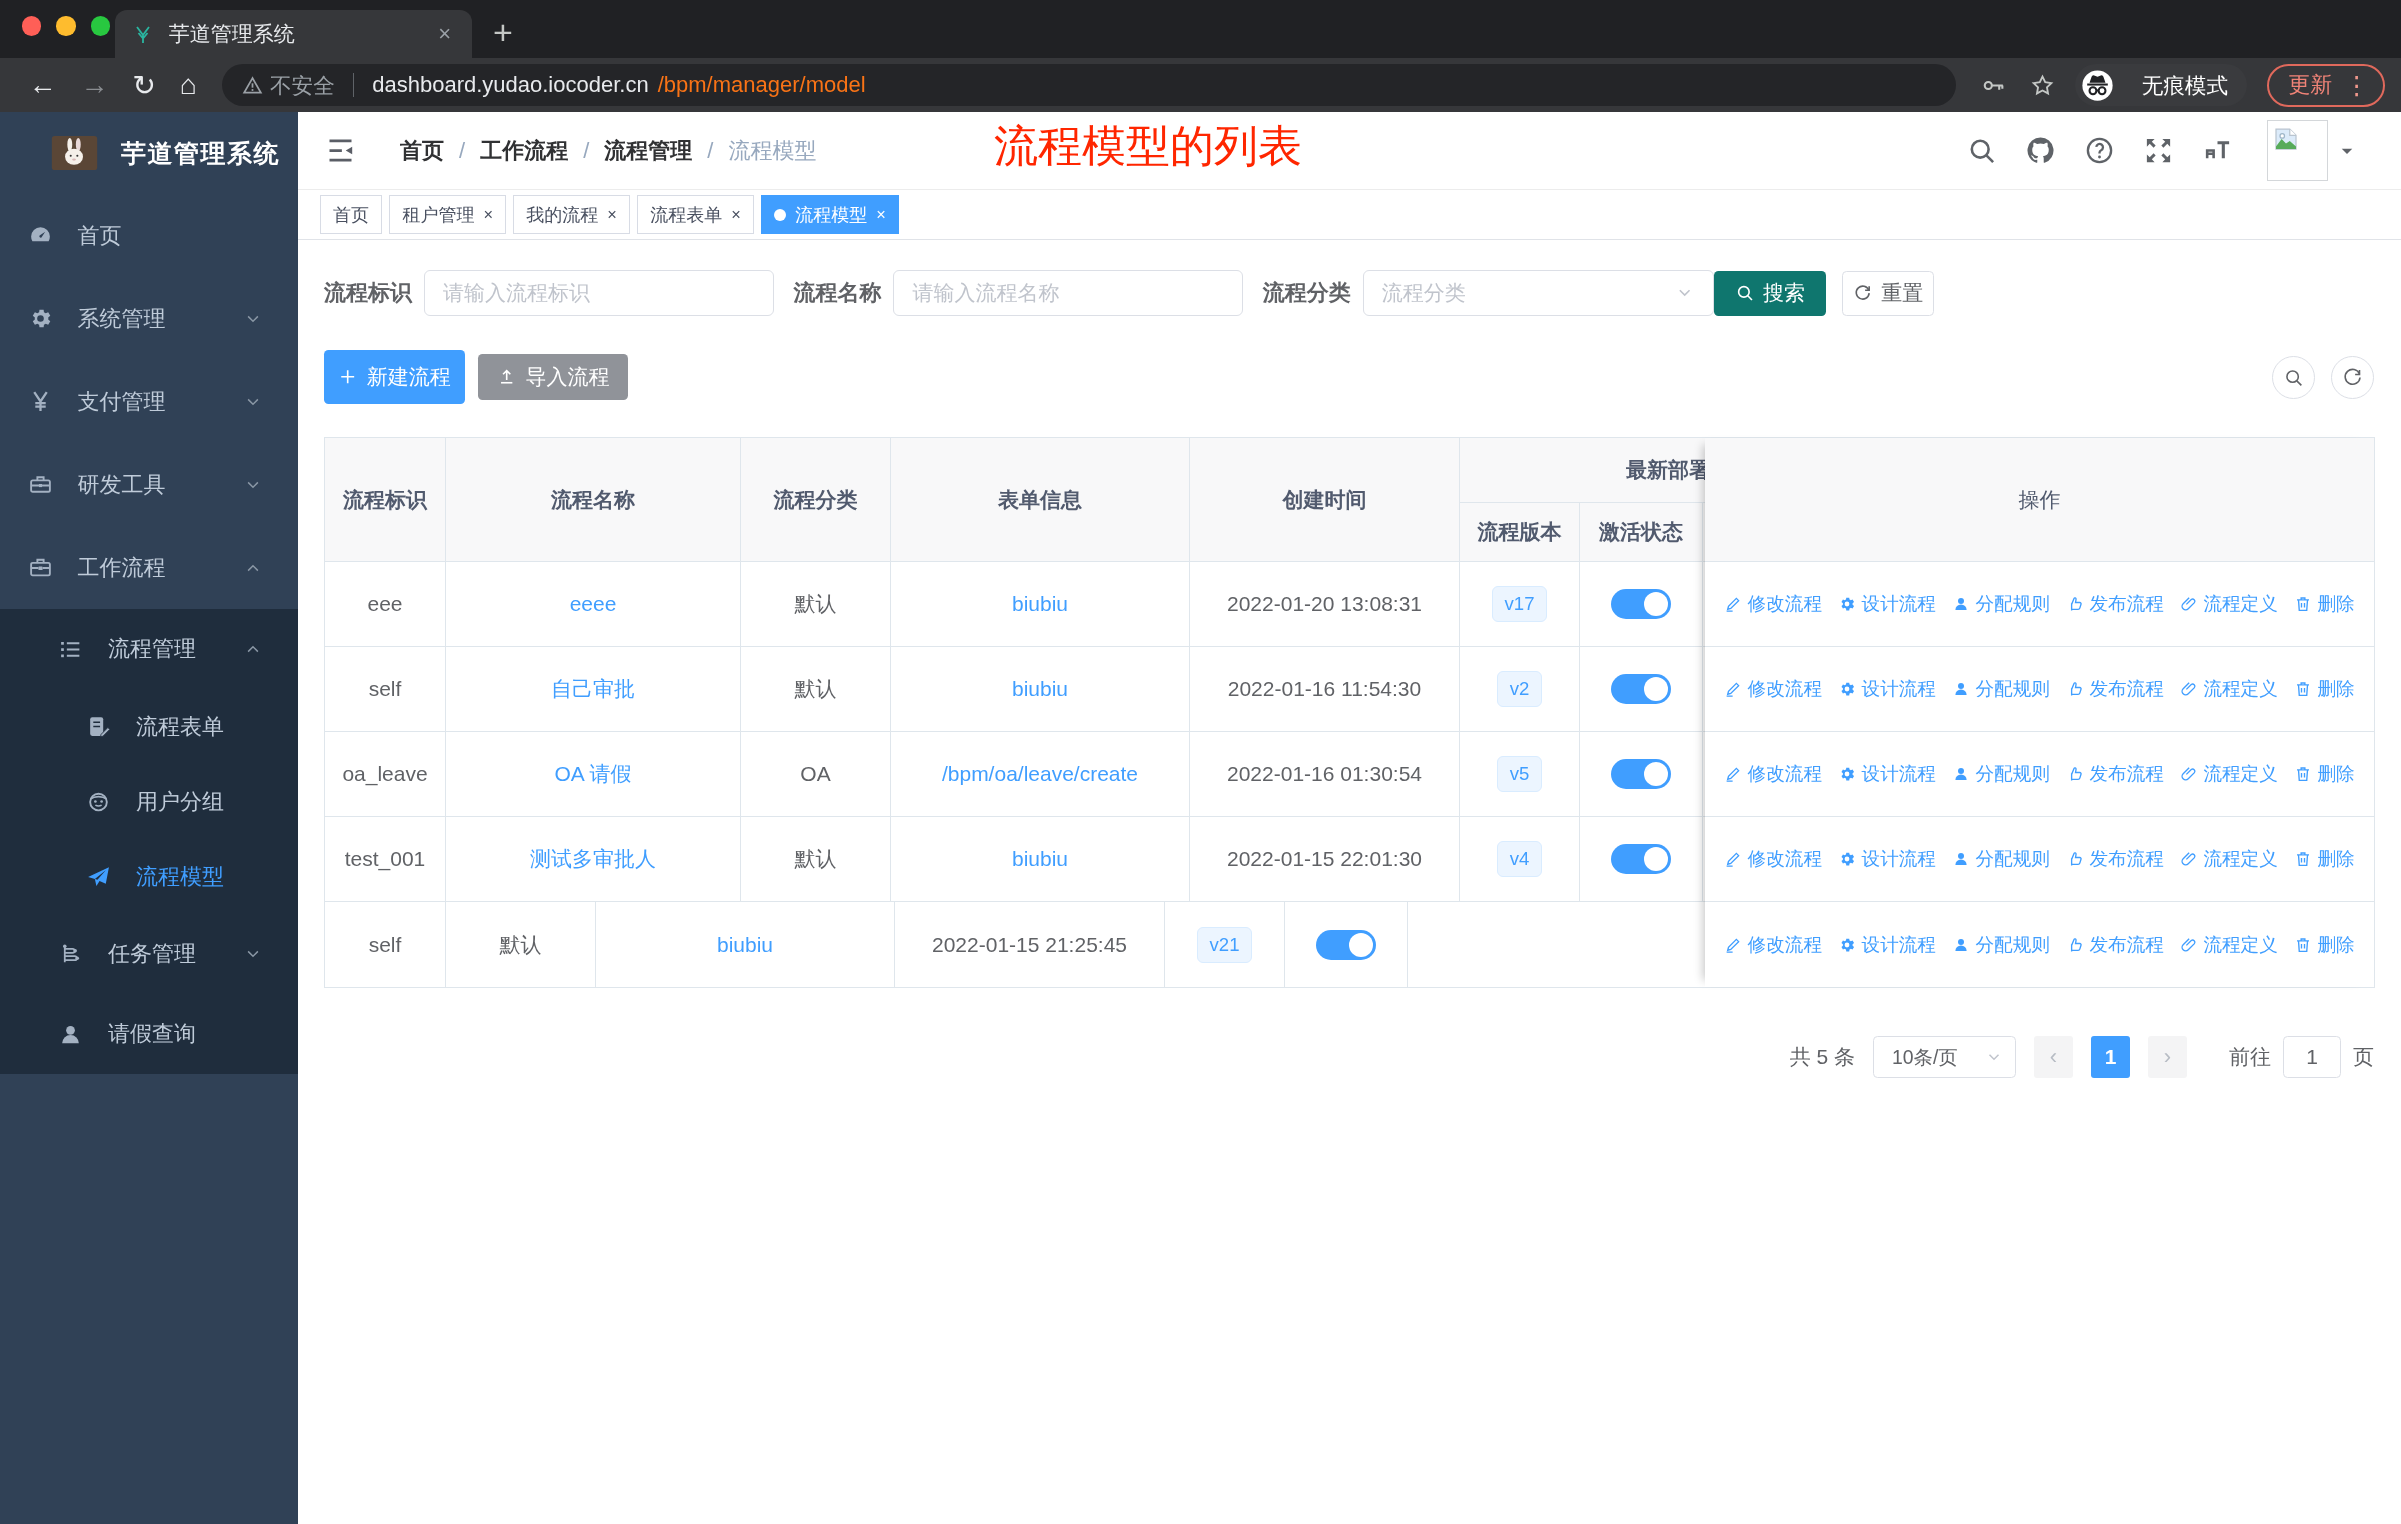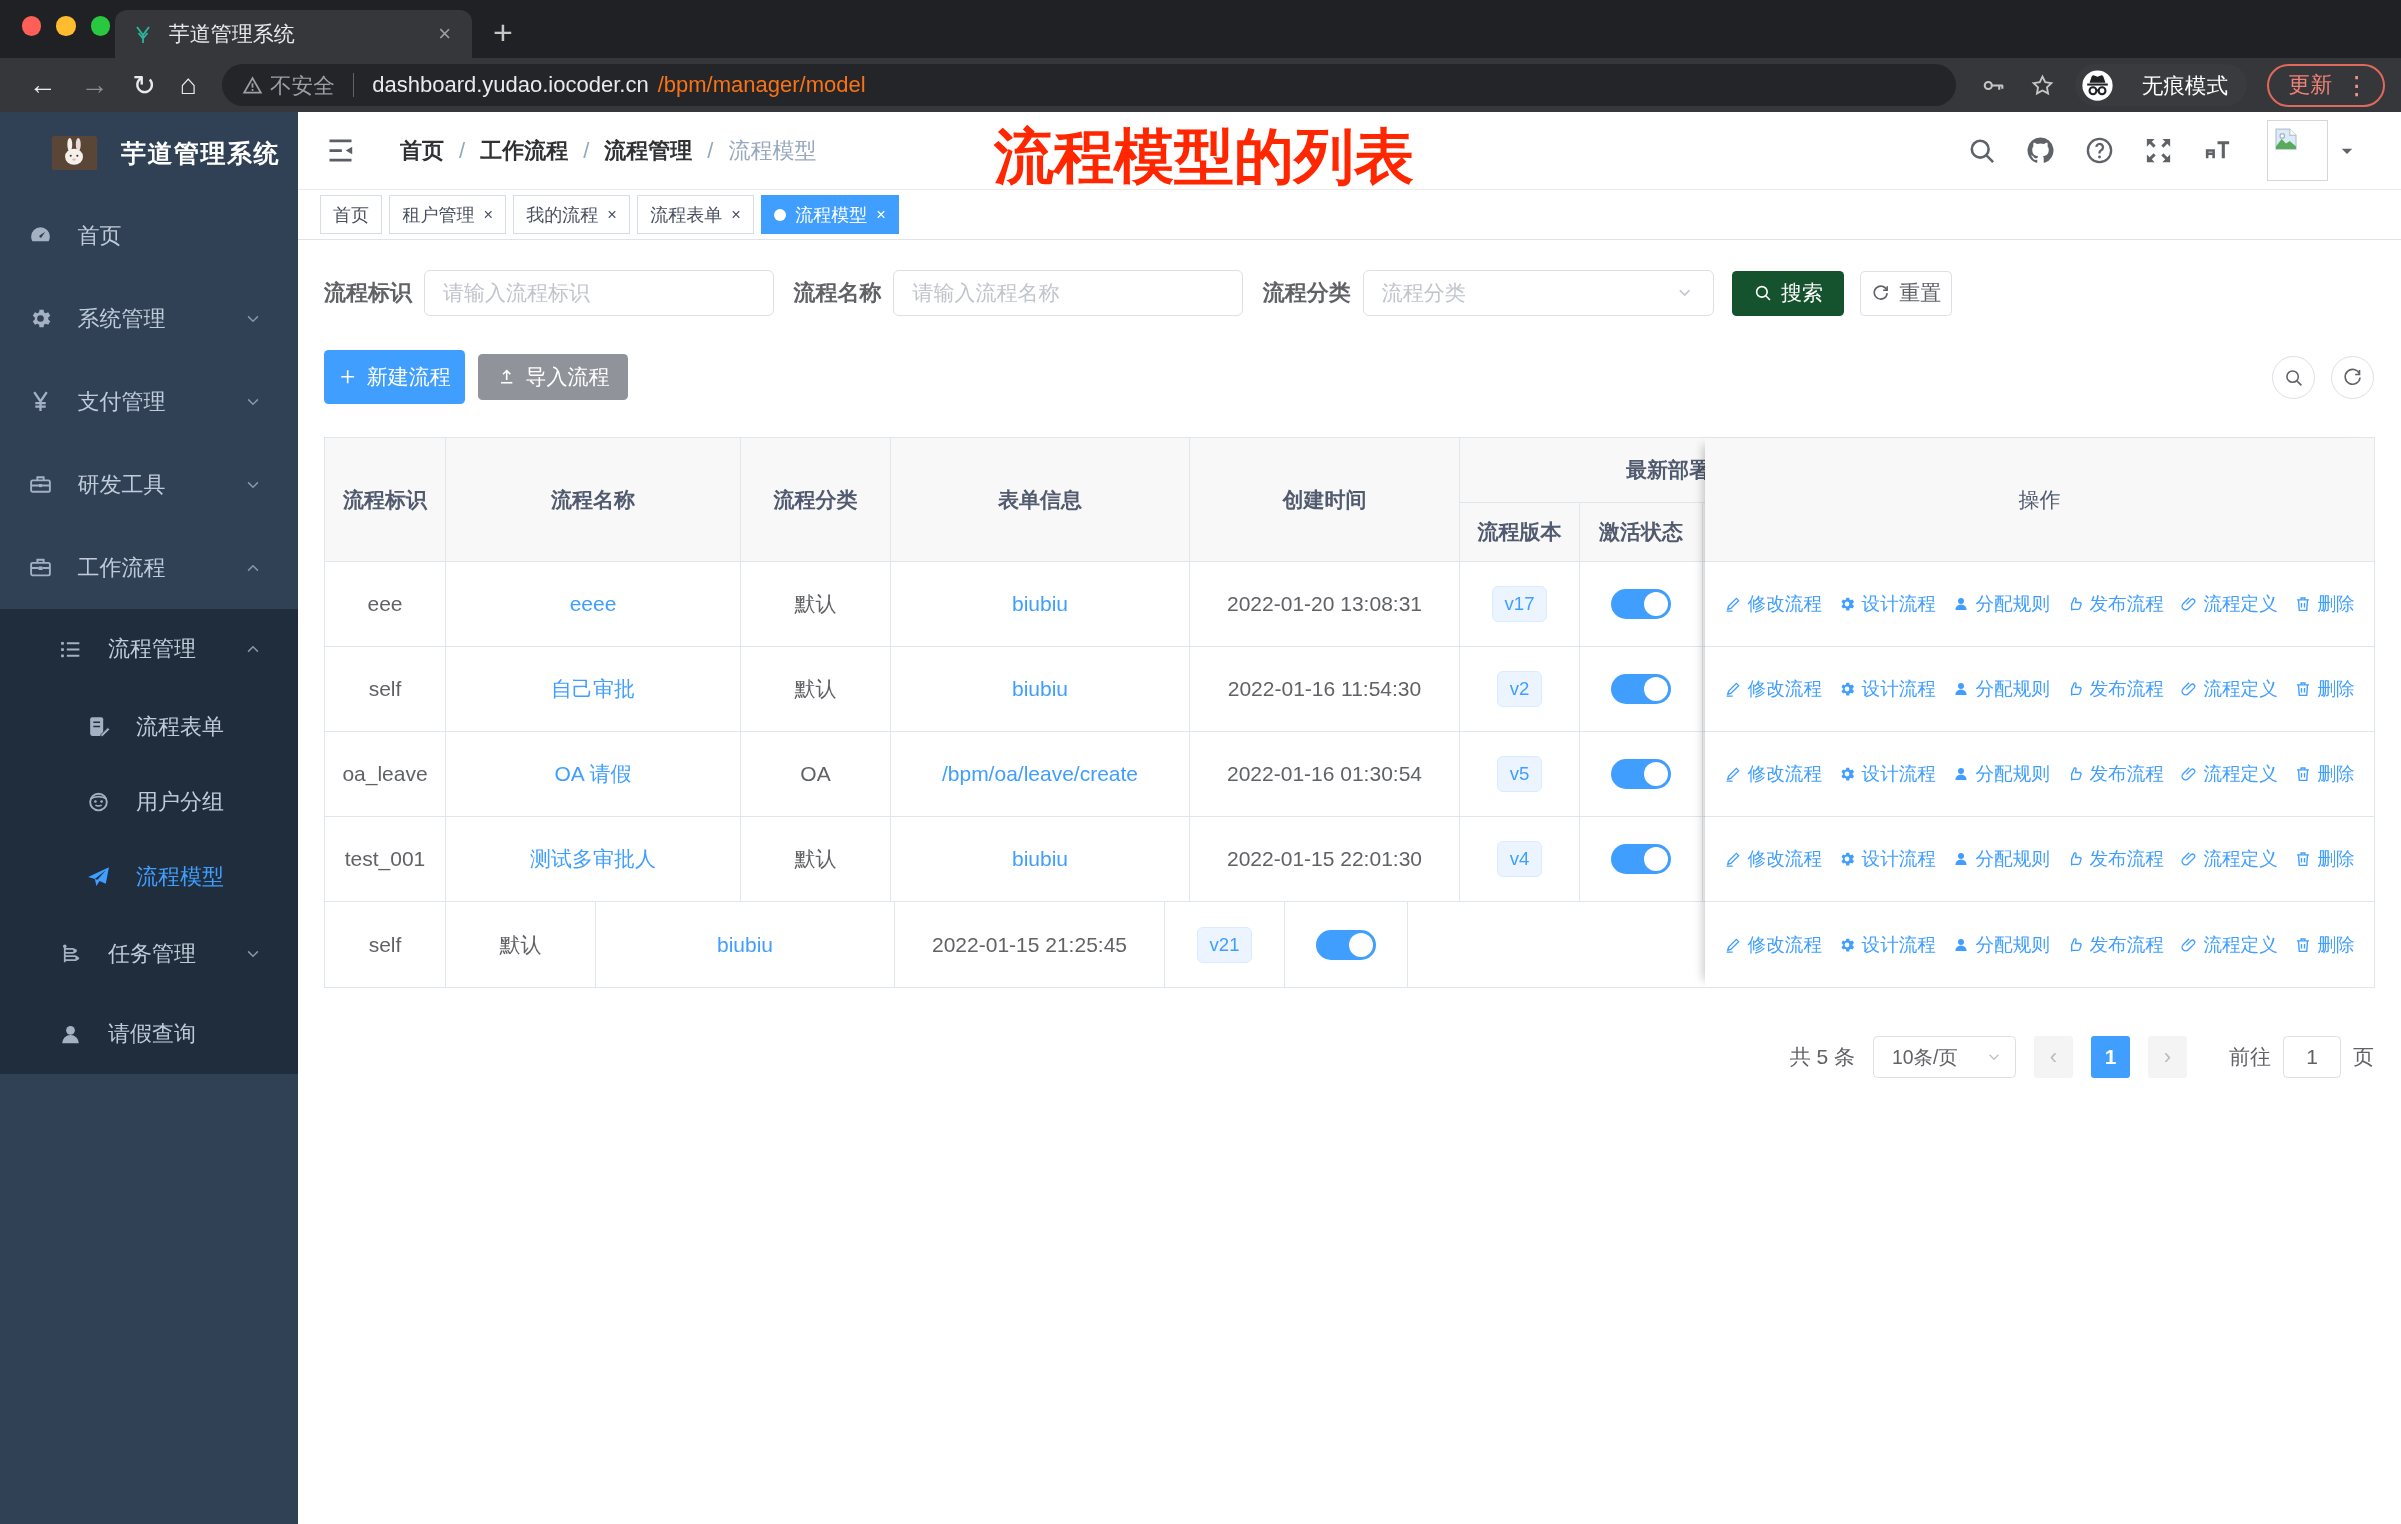--- a/index.html
+++ b/index.html
@@ -50,21 +50,21 @@
   .menu-item.active,.menu-item.active .icon{color:#409eff}
 
   .main{flex:1;display:flex;flex-direction:column;background:#fff;position:relative}
   
   .navbar{height:78px;display:flex;align-items:center;padding-left:26px;border-bottom:0.7px solid #ececec;position:relative;background:#fff}
   .hamburger{font-size:33px;color:#5a5e66;cursor:pointer}
   .breadcrumb{display:flex;align-items:center;margin-left:43px;font-size:22px}
   .bc{color:#303133;font-weight:600;cursor:pointer}
   .bc.last{color:#97a8be;font-weight:400;cursor:default}
   .bcsep{color:#97a8be;margin:0 15px;font-weight:300}
-  .annotation{position:absolute;left:696px;top:4.5px;font-size:60px;font-weight:700;color:#ff2600;white-space:nowrap}
+  .annotation{position:absolute;left:696px;top:4.5px;font-size:44px;font-weight:400;color:#ff2600;white-space:nowrap}
   .nav-right{margin-left:auto;display:flex;align-items:center;margin-right:45px}
   .nr-ic{font-size:31px;color:#5f6368;margin:0 14px;cursor:pointer}
   .avatar{width:61px;height:61px;background:#fff;border:1.5px solid #d4d7da;margin-left:19.4px;display:flex;align-items:flex-start;padding:3px;cursor:pointer}
   .avatar .icon{font-size:30px}
   .caret{font-size:18px;color:#5f6368;margin-left:10.4px;cursor:pointer}
 
   
   .tagsview{height:50px;display:flex;align-items:center;padding-left:22px;background:#fff;border-bottom:0.7px solid #e0e3e8;box-shadow:0 1.5px 3px rgba(0,0,0,.04)}
   .tag{height:39px;display:flex;align-items:center;border:0.7px solid #d8dce5;background:#fff;color:#495060;font-size:18px;padding:0 12px;margin-right:7.4px;cursor:pointer;white-space:nowrap}
   .tag .tag-close{margin-left:9px;font-size:16.4px;color:#495060}
@@ -77,21 +77,21 @@
   .filters{display:flex;align-items:center;margin:30px 27px 0 26px;font-size:22px;color:#606266}
   .flabel{font-weight:700;margin-right:12px;white-space:nowrap}
   .finput{height:46px;border:0.7px solid #dcdfe6;border-radius:6px;background:#fff;font-size:21px;color:#606266;padding:0 18px;font-family:inherit}
   .finput::placeholder{color:#c0c4cc}
   .w1{width:350px;margin-right:19.4px}
   .w2{width:350px;margin-right:19.4px}
   .fselect{width:351px;height:46px;border:0.7px solid #dcdfe6;border-radius:6px;display:flex;align-items:center;padding:0 18px;color:#c0c4cc;font-size:21px;cursor:pointer}
   .fselect .chev{margin-left:auto;font-size:19.4px;color:#c0c4cc}
   .btn{height:45px;border-radius:4.5px;display:inline-flex;align-items:center;justify-content:center;font-size:21px;cursor:pointer;border:none;gap:9px;font-family:inherit}
   .btn .icon{font-size:19.4px}
-  .btn-search{width:112px;background:#14532d;color:#fff;margin-left:18px}
+  .btn-search{width:112px;background:#0f766e;color:#fff;}
   .btn-reset{width:92px;background:#fff;border:0.7px solid #dcdfe6;color:#606266;margin-left:16.4px}
   .btnrow{display:flex;align-items:center;margin:34px 27px 0 26px}
   .btn-create{width:141px;height:54px;background:#409eff;color:#fff}
   .btn-import{width:150px;height:46px;background:#909399;color:#fff;margin-left:13.4px}
   .circbtn{width:43px;height:43px;border-radius:50%;border:0.7px solid #dcdfe6;display:flex;align-items:center;justify-content:center;color:#606266;font-size:21px;cursor:pointer;background:#fff}
   .circ-group{margin-left:auto;display:flex;gap:16.4px}
 
   
   .tablewrap{position:relative;margin:33px 0 0 26px;width:2051px;border:0.7px solid #dfe6ec;font-size:21px}
   .thead{display:flex;background:#f8f8f9;height:124px;color:#515a6e;font-weight:700}

